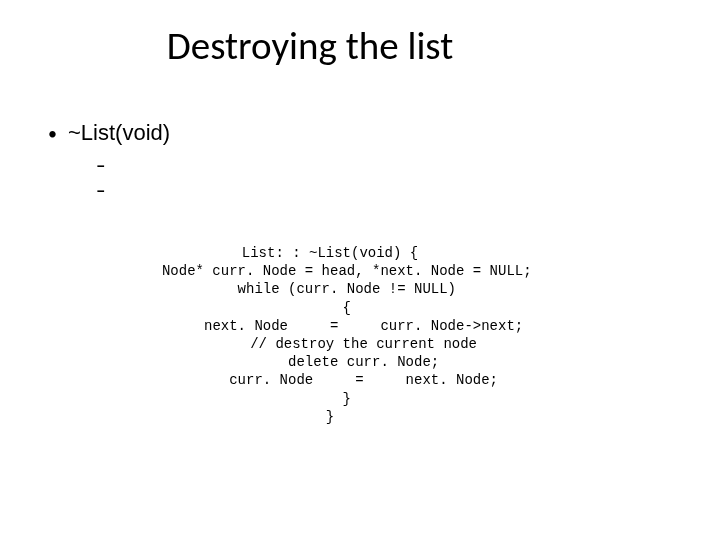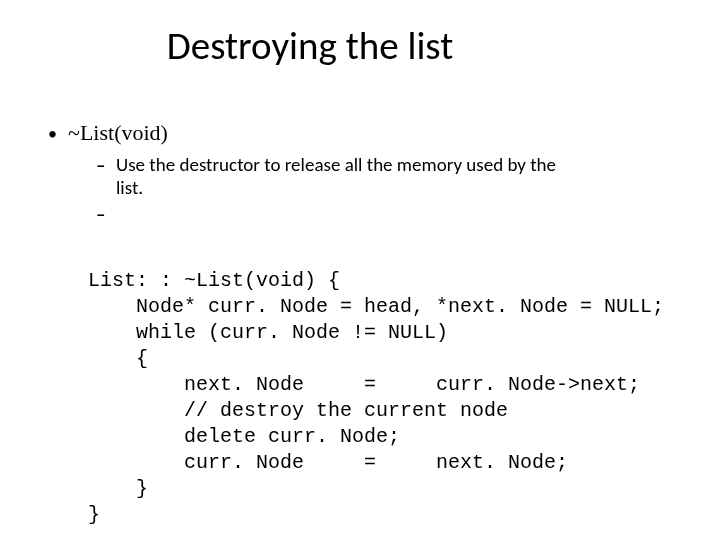--- a/index.html
+++ b/index.html
@@ -34,61 +34,61 @@
     align-items: baseline;
     margin-bottom: 6px;
   }
   .bullet-l1 .dot {
     width: 20px;
     flex: 0 0 20px;
     text-align: left;
     font-size: 18px;
   }
   .bullet-l1 .txt {
-    font-family: Liberation Serif, serif;
+    font-family: Liberation Sans, sans-serif;
     font-size: 22px;
   }
   .bullet-l2 {
     display: flex;
     align-items: baseline;
     padding-left: 48px;
     font-size: 19px;
     margin-top: 2px;
   }
   .bullet-l2 .dash {
     width: 20px;
     flex: 0 0 20px;
     font-weight: 600;
   }
   .codeblock {
     font-family: "Courier New", monospace;
-    font-size: 20px;
+    font-size: 14px;
     white-space: pre;
     margin-top: 42px;
     margin-left: 40px;
     line-height: 1.3;
+    text-align: center;
   }
 </style>
 </head>
 <body>
 
 <div class="slide">
 
   <div class="title">Destroying the list</div>
 
   <div class="content">
 
     <div class="bullet-l1">
       <span class="dot">•</span>
       <span class="txt">~List(void)</span>
     </div>
 
     <div class="bullet-l2">
       <span class="dash">–</span>
-      <span>Use the destructor to release all the memory used by the list.</span>
     </div>
 
     <div class="bullet-l2">
       <span class="dash">–</span>
     </div>
 
     <div class="codeblock">List: : ~List(void) {
     Node* curr. Node = head, *next. Node = NULL;
     while (curr. Node != NULL)
     {

